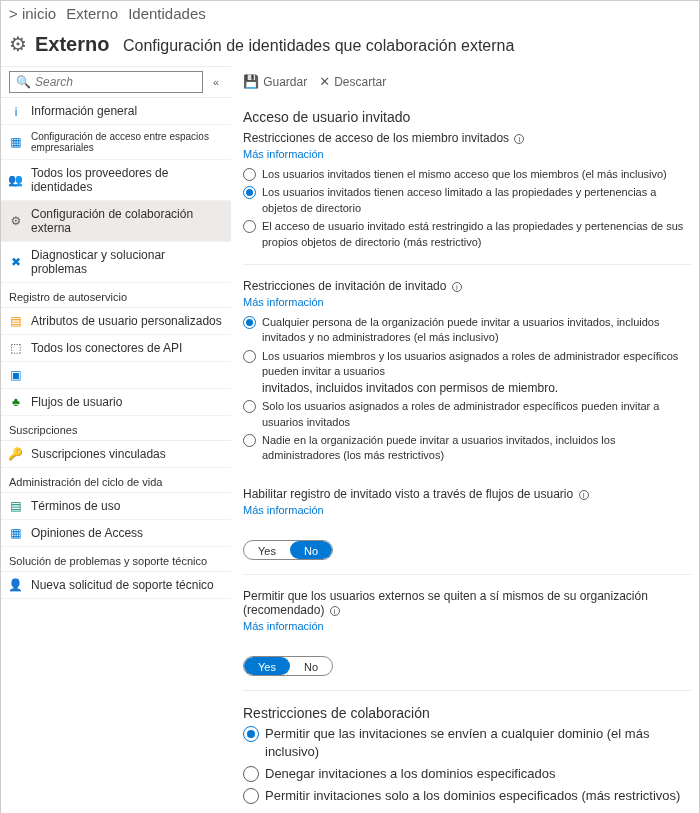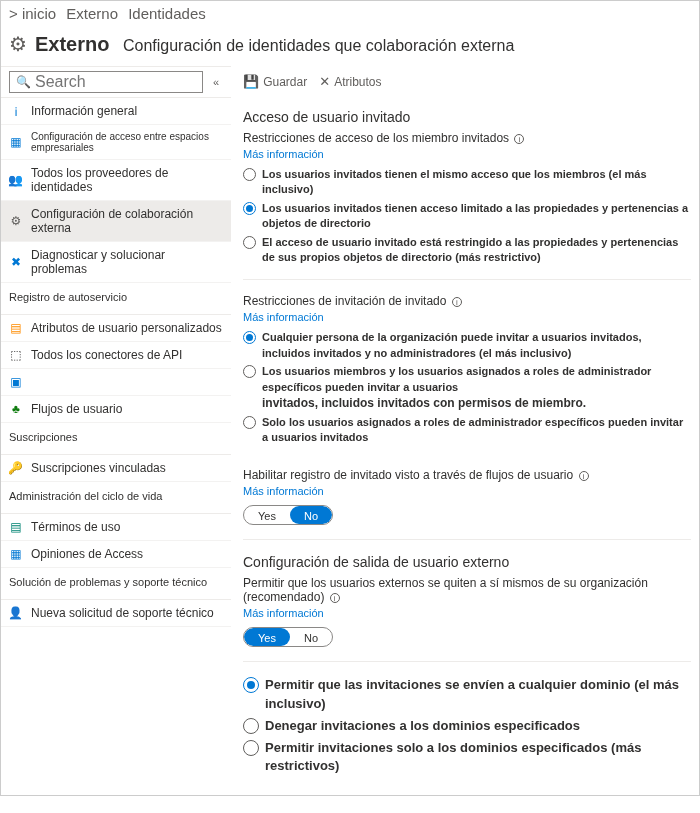--- a/index.html
+++ b/index.html
@@ -8,43 +8,43 @@
   .breadcrumb span { margin-right: 6px; }
   .page-header { display: flex; align-items: center; padding: 6px 8px 10px 8px; gap: 8px; }
   .page-header .gear { font-size: 20px; color: #605e5c; }
   .page-header h1 { font-size: 20px; font-weight: 600; }
   .page-header .subtitle { font-size: 16px; font-weight: 400; margin-left: 8px; }
   .layout { display: flex; }
   .sidebar { width: 230px; border-right: none; flex-shrink: 0; }
   .search-row { display: flex; align-items: center; padding: 4px 8px; gap: 6px; border-top: 1px solid #edebe9; border-bottom: 1px solid #edebe9; }
   .search-box { display: flex; align-items: center; border: 1px solid #8a8886; padding: 2px 6px; flex: 1; height: 22px; }
   .search-box .mag { color: #0078d4; font-size: 12px; margin-right: 4px; }
-  .search-box input { border: none; outline: none; font-size: 16px; color: #605e5c; width: 100%; }
+  .search-box input { border: none; outline: none; font-size: 12px; font-style: italic; color: #605e5c; width: 100%; }
   .collapse-btn { font-size: 11px; color: #605e5c; cursor: pointer; padding: 2px 4px; }
-  .nav-group-title { font-size: 11px; color: #323130; padding: 8px 8px 11px 8px; border-bottom: 1px solid #edebe9; }
+  .nav-group-title { font-size: 11px; color: #323130; padding: 8px 8px 4px 8px; border-bottom: 1px solid #edebe9; }
   .nav-item { display: flex; align-items: center; gap: 8px; padding: 6px 8px; font-size: 12px; cursor: pointer; border-bottom: 1px solid #f3f2f1; }
   .nav-item.selected { background: #edebe9; }
   .nav-item .icon { width: 14px; height: 14px; display: inline-flex; align-items: center; justify-content: center; font-size: 12px; flex-shrink: 0; }
   .nav-item small { display: block; font-size: 10px; color: #605e5c; }
   .main { flex: 1; padding: 4px 8px 16px 12px; }
   .toolbar { display: flex; align-items: center; gap: 12px; padding: 4px 0 10px 0; }
   .toolbar-btn { display: flex; align-items: center; gap: 4px; font-size: 12px; color: #605e5c; cursor: pointer; }
   .toolbar-btn .ticon { font-size: 13px; }
   .section-title { font-size: 14px; font-weight: 400; margin: 10px 0 4px 0; }
   .subheading { font-size: 12px; color: #323130; margin: 6px 0 2px 0; }
   .info-link { font-size: 11px; color: #0078d4; cursor: pointer; margin-bottom: 4px; display: inline-block; }
   .info-icon { display: inline-block; width: 10px; height: 10px; border-radius: 50%; border: 1px solid #605e5c; font-size: 8px; text-align: center; line-height: 9px; color: #605e5c; margin-left: 2px; vertical-align: middle; }
-  .radio-option { display: flex; align-items: flex-start; gap: 6px; margin: 3px 0; font-size: 11px; line-height: 1.4; font-weight: bold; }
+  .radio-option { display: flex; align-items: flex-start; gap: 6px; margin: 3px 0; font-size: 11px; line-height: 1.4; }
   .radio-option.big { font-size: 13px; margin: 4px 0; }
   .radio-dot { width: 13px; height: 13px; border: 1px solid #605e5c; border-radius: 50%; flex-shrink: 0; position: relative; margin-top: 1px; background: #fff; }
   .radio-dot.big { width: 16px; height: 16px; }
   .radio-dot.checked { border-color: #0078d4; }
   .radio-dot.checked::after { content: ""; position: absolute; top: 2px; left: 2px; right: 2px; bottom: 2px; background: #0078d4; border-radius: 50%; }
   .radio-dot.big.checked::after { top: 3px; left: 3px; right: 3px; bottom: 3px; }
-  .toggle { display: inline-flex; border: 1px solid #8a8886; border-radius: 12px; overflow: hidden; height: 20px; margin-top: 4px; }
+  .toggle { display: inline-flex; border: 1px solid #8a8886; border-radius: 12px; overflow: hidden; height: 20px; margin-top: 20px; }
   .toggle span { padding: 2px 14px; font-size: 11px; line-height: 16px; cursor: pointer; }
   .toggle .on { background: #0078d4; color: #fff; border-radius: 10px; }
   .toggle .off { color: #323130; }
   hr.div { border: none; border-top: 1px solid #edebe9; margin: 14px 0; }
   .ic-blue { color: #0078d4; }
   .ic-green { color: #107c10; }
   .ic-orange { color: #ff8c00; }
   .ic-gray { color: #605e5c; }
   .ic-teal { color: #008272; }
   .ic-key { color: #d8a300; }
@@ -138,21 +138,21 @@
   </div>
 
   <div class="main">
     <div class="toolbar">
       <div class="toolbar-btn">
         <span class="ticon">💾</span>
         <span>Guardar</span>
       </div>
       <div class="toolbar-btn">
         <span class="ticon">✕</span>
-        <span>Atributos</span>
+        <span>Descartar</span>
       </div>
     </div>
 
     
     <div class="section-title">Acceso de usuario invitado</div>
     <div class="subheading">
       <span>Restricciones de acceso de los miembro invitados</span>
       <span class="info-icon">i</span>
     </div>
     <span class="info-link">Más información</span>
@@ -185,49 +185,53 @@
       <span class="radio-dot"></span>
       <span>
         <span>Los usuarios miembros y los usuarios asignados a roles de administrador específicos pueden invitar a usuarios</span><br>
         <span style="font-size:12px;">invitados, incluidos invitados con permisos de miembro.</span>
       </span>
     </div>
     <div class="radio-option">
       <span class="radio-dot"></span>
       <span>Solo los usuarios asignados a roles de administrador específicos pueden invitar a usuarios invitados</span>
     </div>
+    <div class="radio-option">
+      <span class="radio-dot"></span>
+      <span>Nadie en la organización puede invitar a usuarios invitados, incluidos los administradores (los más restrictivos)</span>
+    </div>
 
     <div style="height:14px;"></div>
     <div class="subheading">
       <span>Habilitar registro de invitado visto a través de flujos de usuario</span>
       <span class="info-icon">i</span>
     </div>
     <span class="info-link">Más información</span><br>
     <div class="toggle">
       <span class="off">Yes</span>
       <span class="on">No</span>
     </div>
 
     <hr class="div">
 
     
-    <div class="section-title">Configuración de salida de usuario externo</div>
     <div class="subheading">
       <span>Permitir que los usuarios externos se quiten a sí mismos de su organización (recomendado)</span>
       <span class="info-icon">i</span>
     </div>
     <span class="info-link">Más información</span><br>
     <div class="toggle">
       <span class="on">Yes</span>
       <span class="off">No</span>
     </div>
 
     <hr class="div">
 
     
+    <div class="section-title">Restricciones de colaboración</div>
     <div class="radio-option big">
       <span class="radio-dot big checked"></span>
       <span>Permitir que las invitaciones se envíen a cualquier dominio (el más inclusivo)</span>
     </div>
     <div class="radio-option big">
       <span class="radio-dot big"></span>
       <span>Denegar invitaciones a los dominios especificados</span>
     </div>
     <div class="radio-option big">
       <span class="radio-dot big"></span>

